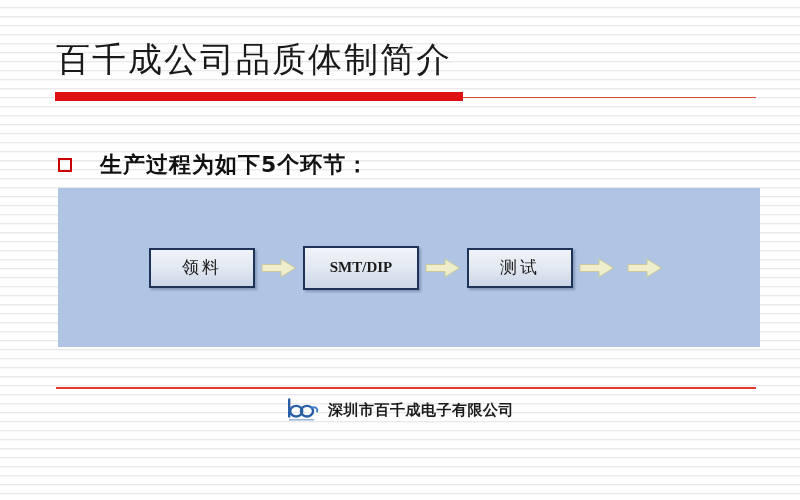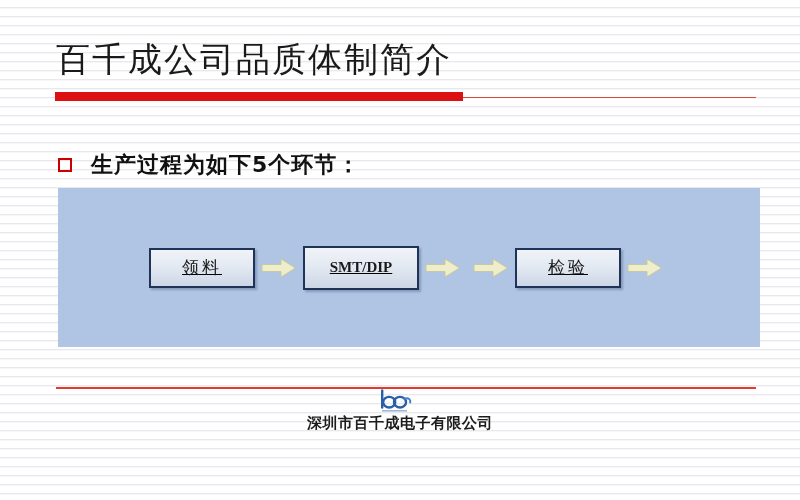--- a/index.html
+++ b/index.html
@@ -77,21 +77,21 @@
   #bullet-marker {
     width: 14px;
     height: 14px;
     border: 2px solid #cc0000;
     box-sizing: border-box;
     background: transparent;
     flex: 0 0 auto;
   }
 
   #bullet-text {
-    margin-left: 19px;
+    margin-left: 28px;
     font-family: "DejaVu Sans", "Liberation Sans", sans-serif;
     font-size: 22px;
     font-weight: 700;
     color: #111111;
     letter-spacing: 1px;
     white-space: nowrap;
   }
 
   
   #content-panel {
@@ -106,21 +106,20 @@
   
   #flow {
     position: absolute;
     left: 0;
     top: 0;
     width: 702px;
     height: 159px;
     display: flex;
     align-items: center;
     justify-content: center;
-    text-decoration: underline;
   }
 
   .flow-box {
     position: relative;
     box-sizing: border-box;
     border: 2px solid #1f3359;
     background-image: linear-gradient(to bottom, #f0f3f8 0%, #e3e9f2 48%, #ccd6e6 100%);
     box-shadow: 2px 2px 2px rgba(60, 75, 105, 0.35);
     display: flex;
     align-items: center;
@@ -175,21 +174,20 @@
 
   #footer-row {
     position: absolute;
     left: 0;
     top: 394px;
     width: 800px;
     height: 32px;
     display: flex;
     align-items: center;
     justify-content: center;
-    flex-direction: column;
   }
 
   #footer-logo {
     width: 34px;
     height: 26px;
     flex: 0 0 auto;
     margin-right: 8px;
     display: block;
   }
 
@@ -225,26 +223,26 @@
         </div>
         <svg class="flow-arrow" viewBox="0 0 36 22">
           <path d="M1 7.5 L20 7.5 L20 2 L34.5 11 L20 20 L20 14.5 L1 14.5 Z" fill="#eeeecc" stroke="#c9c99a" stroke-width="1"></path>
         </svg>
         <div class="flow-box emphasis">
           <span class="flow-label latin">SMT/DIP</span>
         </div>
         <svg class="flow-arrow" viewBox="0 0 36 22">
           <path d="M1 7.5 L20 7.5 L20 2 L34.5 11 L20 20 L20 14.5 L1 14.5 Z" fill="#eeeecc" stroke="#c9c99a" stroke-width="1"></path>
         </svg>
-        <svg class="flow-arrow" viewBox="0 0 36 22">
-          <path d="M1 7.5 L20 7.5 L20 2 L34.5 11 L20 20 L20 14.5 L1 14.5 Z" fill="#eeeecc" stroke="#c9c99a" stroke-width="1"></path>
-        </svg>
         <div class="flow-box standard">
-          <span class="flow-label">检验</span>
+          <span class="flow-label">测试</span>
         </div>
+        <svg class="flow-arrow" viewBox="0 0 36 22">
+          <path d="M1 7.5 L20 7.5 L20 2 L34.5 11 L20 20 L20 14.5 L1 14.5 Z" fill="#eeeecc" stroke="#c9c99a" stroke-width="1"></path>
+        </svg>
         <svg class="flow-arrow" viewBox="0 0 36 22">
           <path d="M1 7.5 L20 7.5 L20 2 L34.5 11 L20 20 L20 14.5 L1 14.5 Z" fill="#eeeecc" stroke="#c9c99a" stroke-width="1"></path>
         </svg>
       </div>
   </div>
 
   <div id="footer-rule"></div>
   <div id="footer-row">
     <svg id="footer-logo" viewBox="0 0 34 26">
       <g fill="none" stroke="#2a5fa8" stroke-width="2.4">

